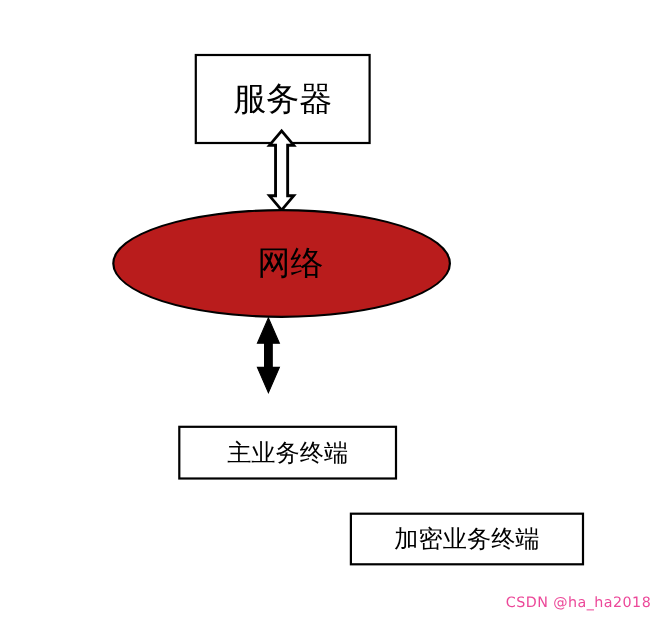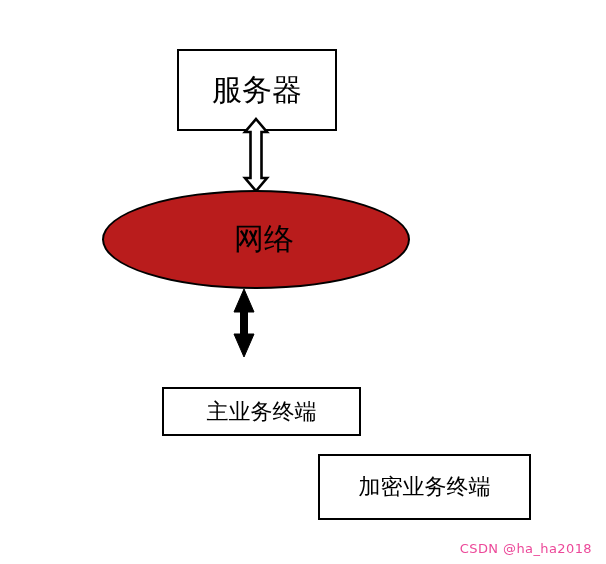--- a/index.html
+++ b/index.html
@@ -68,23 +68,23 @@
   }
   #crypto-terminal-1-box {
     left: 44px;
     top: 465px;
     width: 222px;
     height: 59px;
     font-size: 22px;
   }
   #crypto-terminal-2-box {
     left: 318px;
-    top: 454px;
+    top: 466px;
     width: 213px;
-    height: 66px;
+    height: 48px;
     font-size: 22px;
   }
   .arrow-svg {
     position: absolute;
     overflow: visible;
   }
   #arrow-server-network {
     left: 236px;
     top: 118px;
   }

